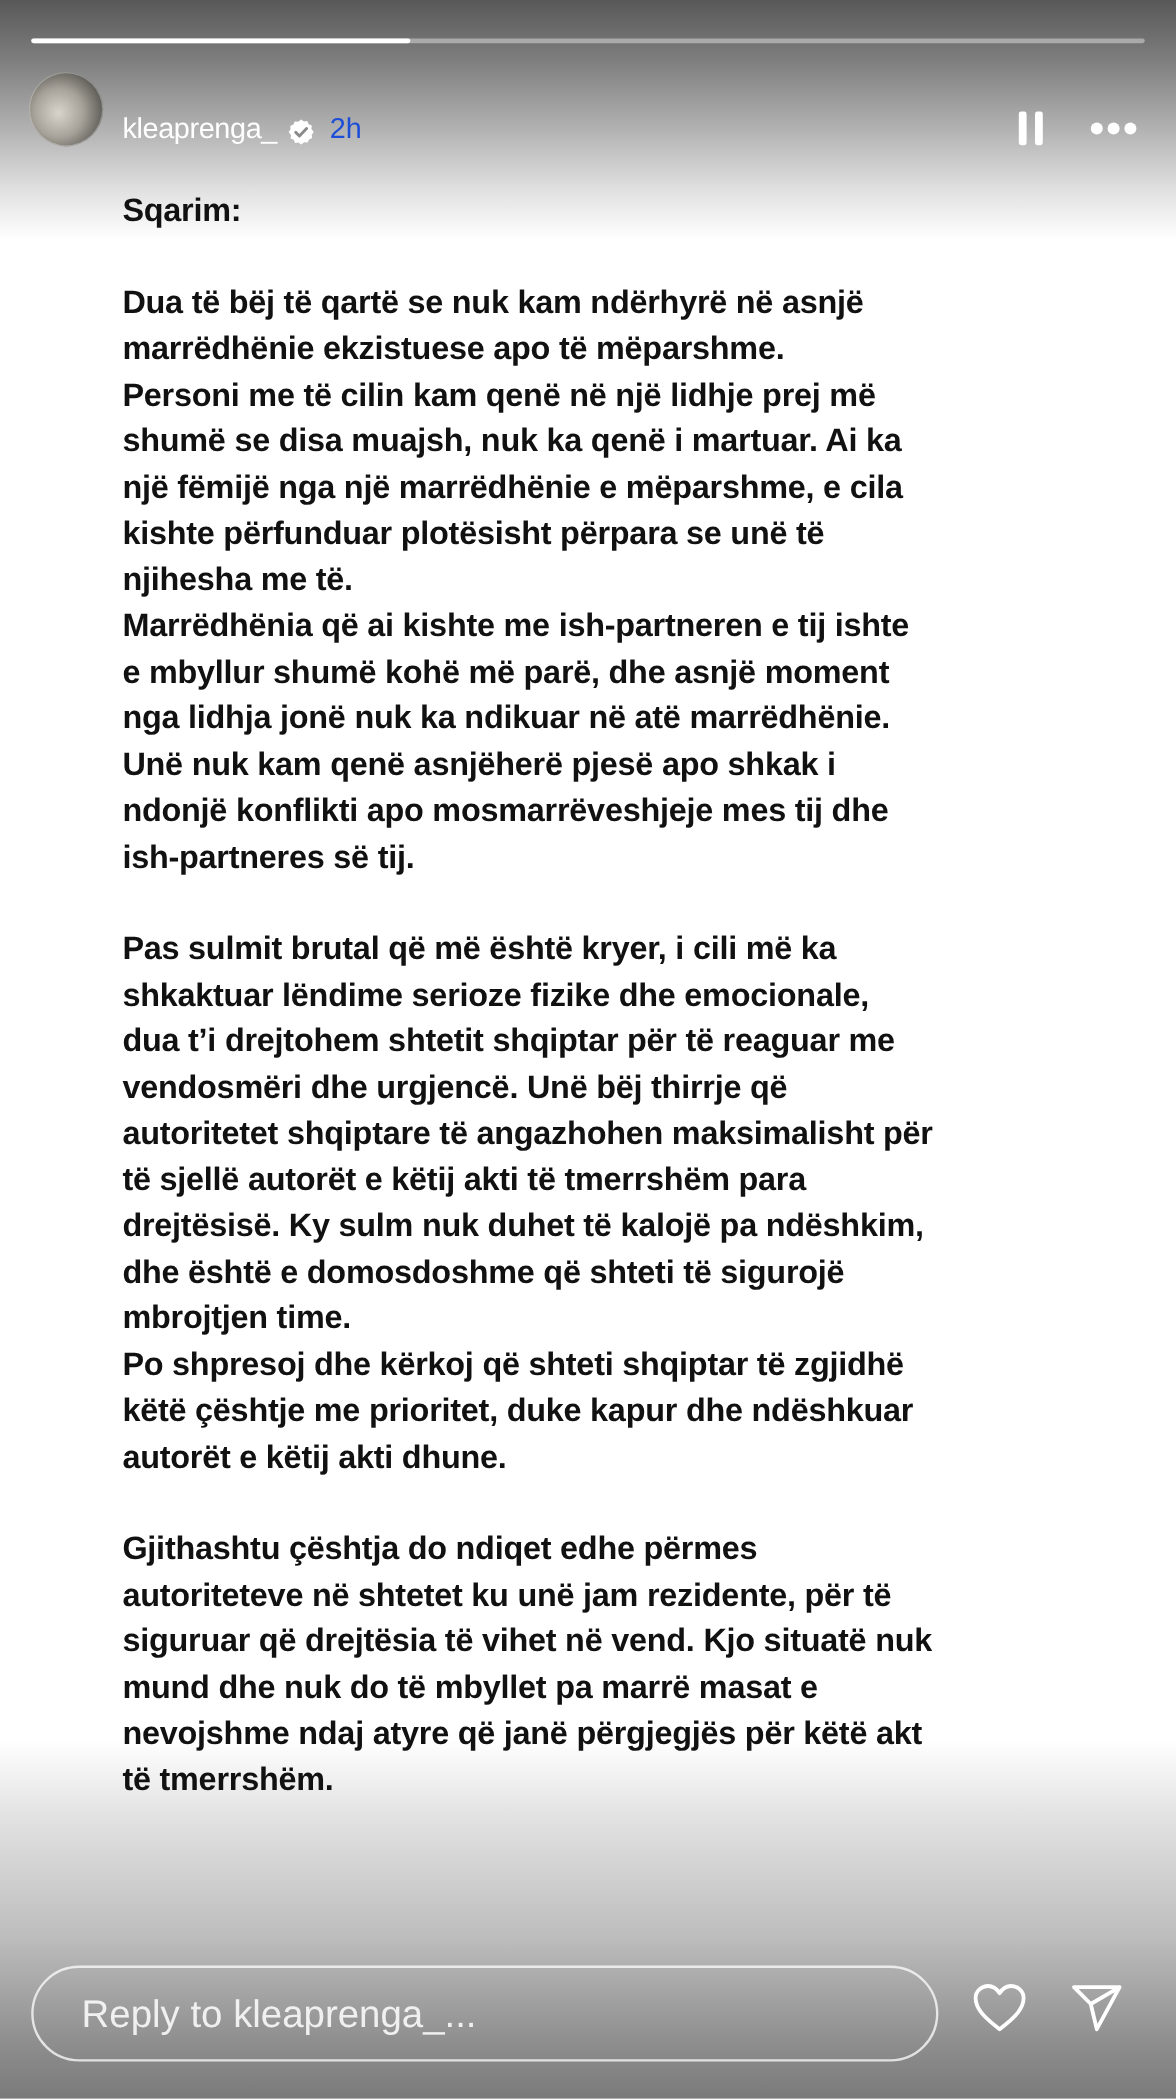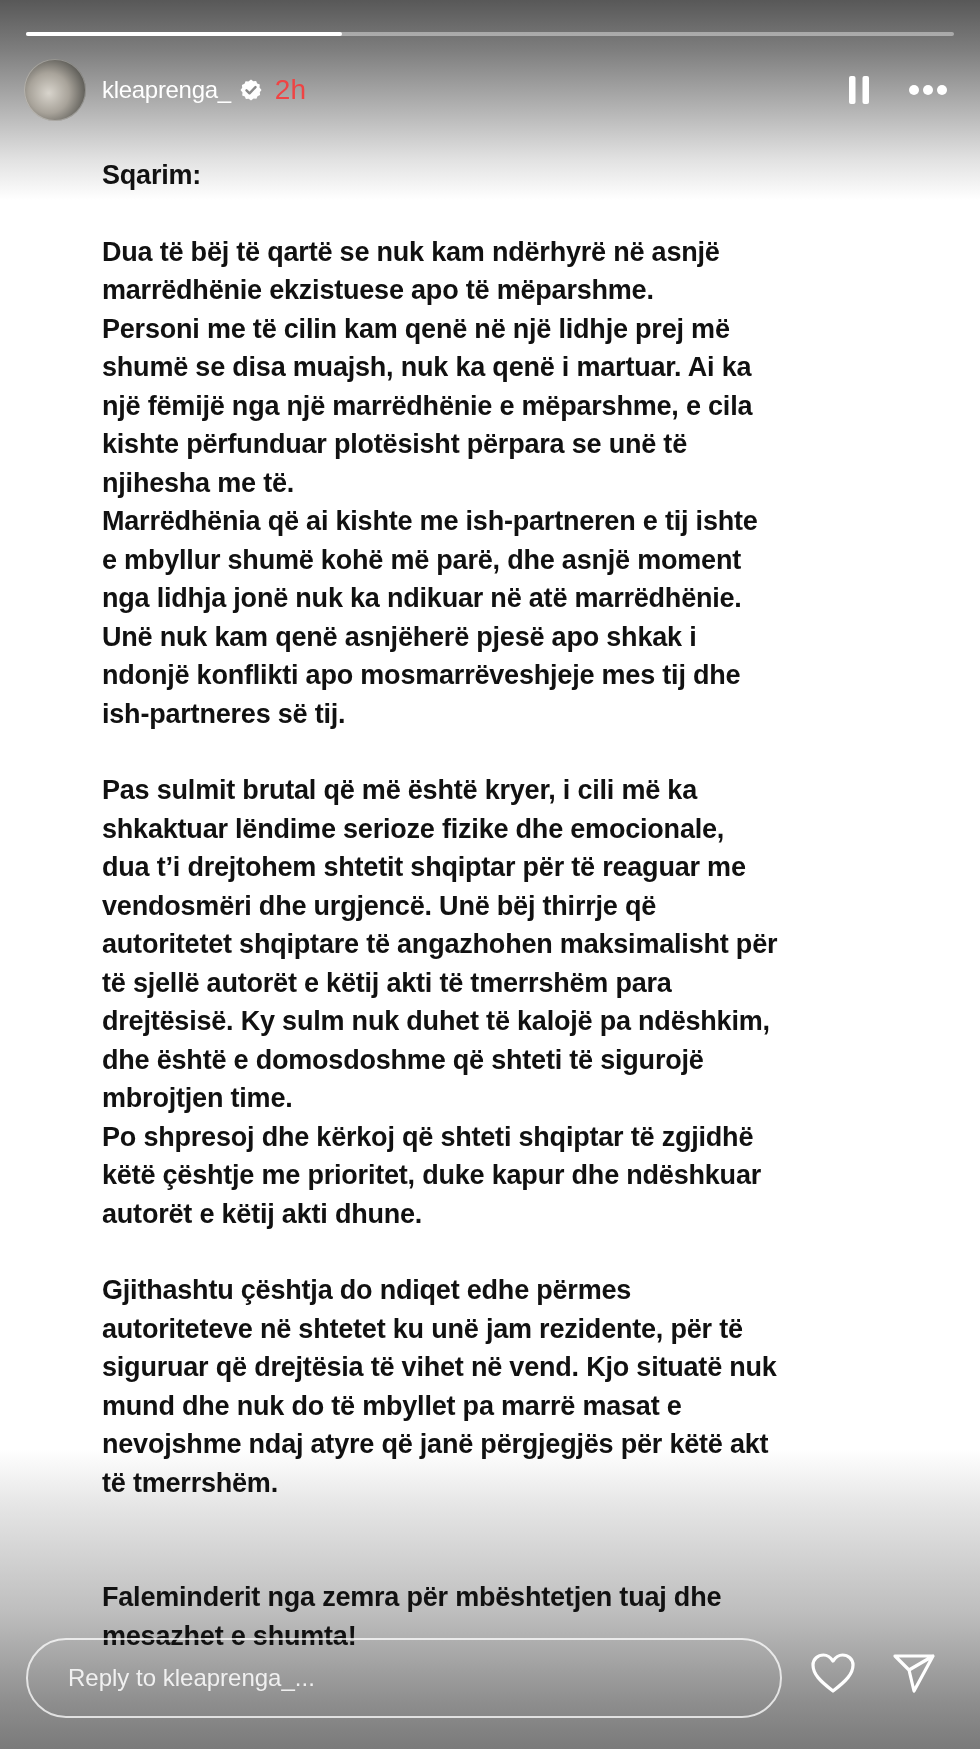--- a/index.html
+++ b/index.html
@@ -18,54 +18,54 @@
     background: linear-gradient(to bottom, rgba(255,255,255,0) 0%, #e4e4e4 20%, #bdbdbd 55%, #8d8d8d 85%, #7a7a7a 100%);
     z-index: 1;
   }
   .progress {
     position: absolute; left: 26px; top: 32px; width: 928px; height: 4px;
     background: rgba(255,255,255,0.4); border-radius: 2px; z-index: 3;
   }
   .progress-fill { height: 100%; background: #ffffff; border-radius: 2px; }
   .header {
     position: absolute; left: 24px; top: 58px; width: 932px; height: 64px;
-    z-index: 3; display: flex; align-items: center;
+    z-index: 3; display: flex; align-items: flex-end;
   }
   .avatar {
     width: 62px; height: 62px; border-radius: 50%;
     background: radial-gradient(circle at 40% 55%, #d8d4cc 0%, #a8a39a 40%, #5b5a55 75%, #3c3c3a 100%);
     box-shadow: inset 0 0 0 1px rgba(255,255,255,0.3);
   }
   .username {
     margin-left: 16px; color: #ffffff; font-size: 24px; letter-spacing: -0.3px;
   }
   .verified {
     margin-left: 8px; width: 24px; height: 24px; display: inline-flex;
   }
-  .time { margin-left: 12px; color: #ef4444; font-size: 28px; }
+  .time { margin-left: 12px; color: #1d4ed8; font-size: 24px; }
   .header-actions { margin-left: auto; display: flex; align-items: center; gap: 38px; margin-right: 8px; }
   .icon-btn { display: inline-flex; align-items: center; justify-content: center; cursor: pointer; }
 
   .content {
     position: absolute; left: 102px; top: 156px; width: 780px; z-index: 2;
     color: #111111; font-weight: bold; font-size: 27px; line-height: 38.5px;
     letter-spacing: -0.2px;
   }
   .content p { margin: 0; white-space: pre-line; }
   .gap { height: 38px; }
 
   .reply-bar {
     position: absolute; left: 26px; top: 1638px; width: 756px; height: 80px;
     border: 2px solid rgba(255,255,255,0.75); border-radius: 42px;
     box-sizing: border-box; z-index: 3; display: flex; align-items: center;
   }
   .reply-bar input {
     background: transparent; border: none; outline: none; width: 100%;
     padding-left: 40px; font-family: "Liberation Sans", sans-serif;
-    font-size: 24px; color: #701a75;
+    font-size: 32px; color: #701a75;
   }
   .reply-bar input::placeholder { color: rgba(255,255,255,0.85); }
   .footer-actions {
     position: absolute; top: 1652px; left: 810px; z-index: 3;
     display: flex; gap: 36px; align-items: center;
   }
 </style>
 </head>
 <body>
 
@@ -133,22 +133,20 @@
 këtë çështje me prioritet, duke kapur dhe ndëshkuar
 autorët e këtij akti dhune.</p>
   <div class="gap"></div>
   <p>Gjithashtu çështja do ndiqet edhe përmes
 autoriteteve në shtetet ku unë jam rezidente, për të
 siguruar që drejtësia të vihet në vend. Kjo situatë nuk
 mund dhe nuk do të mbyllet pa marrë masat e
 nevojshme ndaj atyre që janë përgjegjës për këtë akt
 të tmerrshëm.</p>
   <div class="gap" style="height:76px"></div>
-  <p>Faleminderit nga zemra për mbështetjen tuaj dhe
-mesazhet e shumta!</p>
 </div>
 
 <div class="reply-bar">
   <input type="text" placeholder="Reply to kleaprenga_..." style="">
 </div>
 
 <div class="footer-actions">
   <span class="icon-btn">
     <svg width="46" height="42" viewBox="0 0 46 42">
       <path d="M23 39 C10 29 3 22 3 13 C3 7 8 3 13.5 3 C18 3 21 6 23 9 C25 6 28 3 32.5 3 C38 3 43 7 43 13 C43 22 36 29 23 39 Z" fill="none" stroke="#ffffff" stroke-width="3.2" stroke-linejoin="round"></path>

